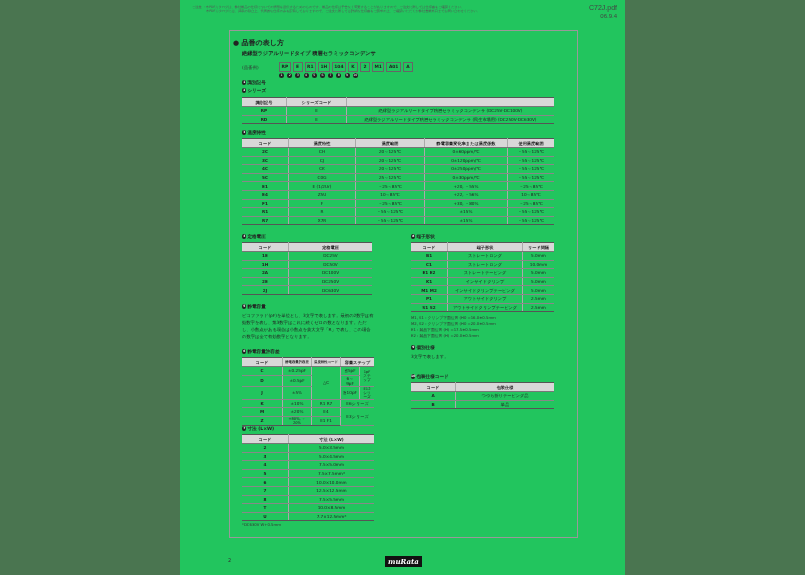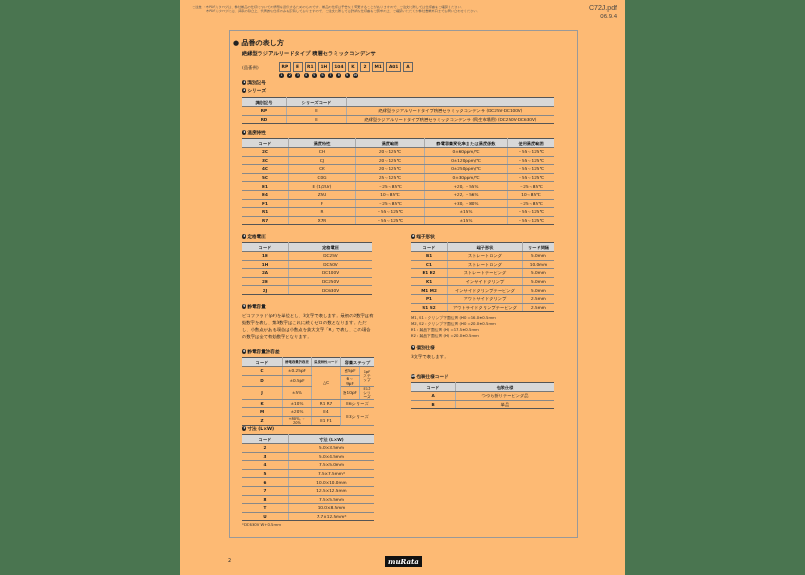--- a/index.html
+++ b/index.html
@@ -5,21 +5,21 @@
   html, body { margin:0; padding:0; }
   body {
     width:805px; height:575px; overflow:hidden;
     background:#4a7550;
     font-family:"DejaVu Sans", sans-serif;
     color:#222;
     position:relative;
   }
   .page {
     position:absolute; left:180px; top:0; width:445px; height:575px;
-    background:#fdba74;
+    background:#22c55e;
   }
   .notice {
     position:absolute; left:12px; top:5px; width:345px;
     font-size:3.2px; line-height:4.2px; color:#555;
     white-space:nowrap; overflow:hidden;
   }
   .fileinfo {
     position:absolute; right:8px; top:4px; text-align:right;
     font-family:"Liberation Sans", sans-serif;
     font-size:7px; line-height:8px; color:#444;

